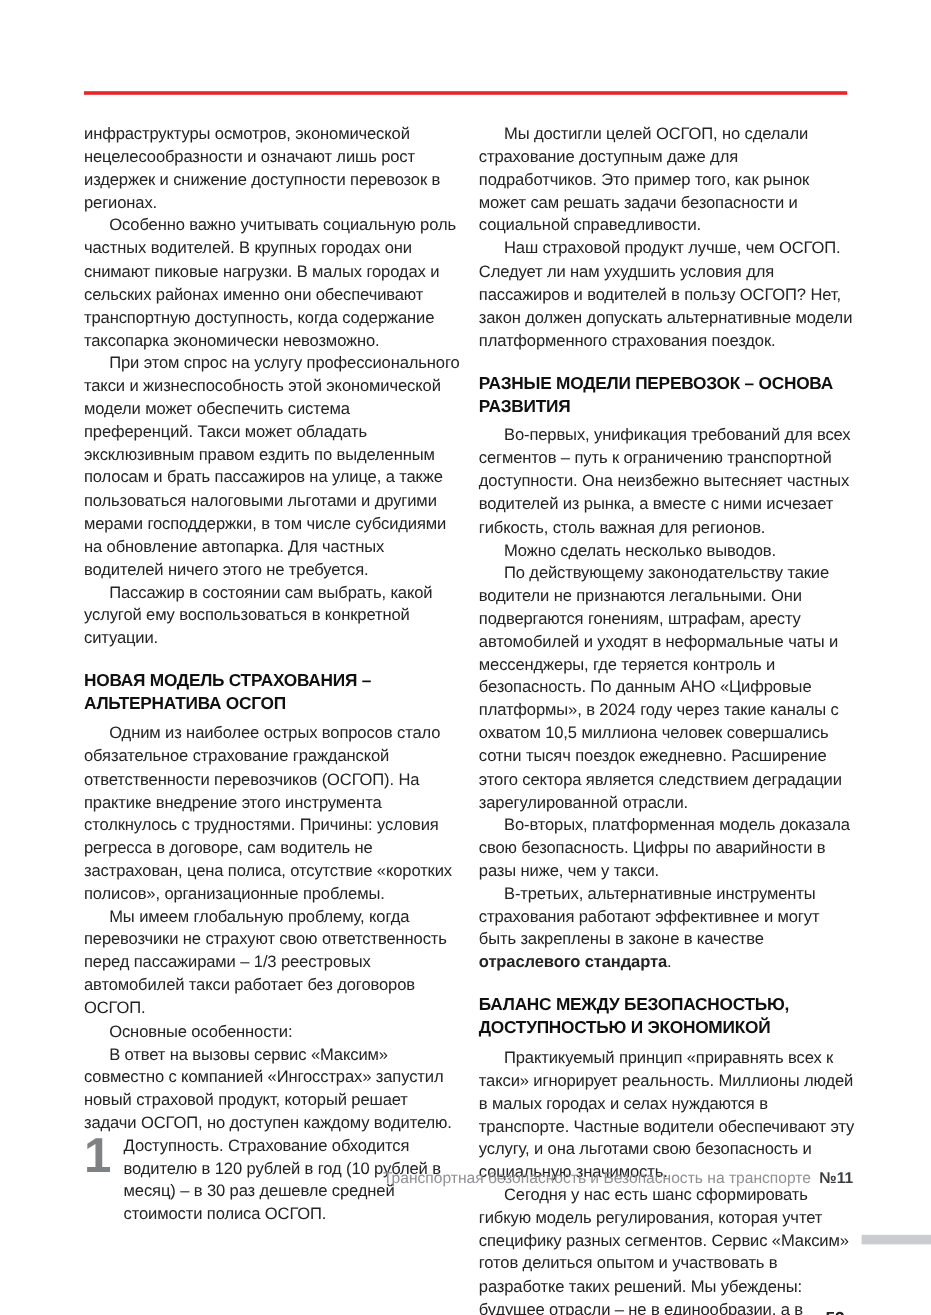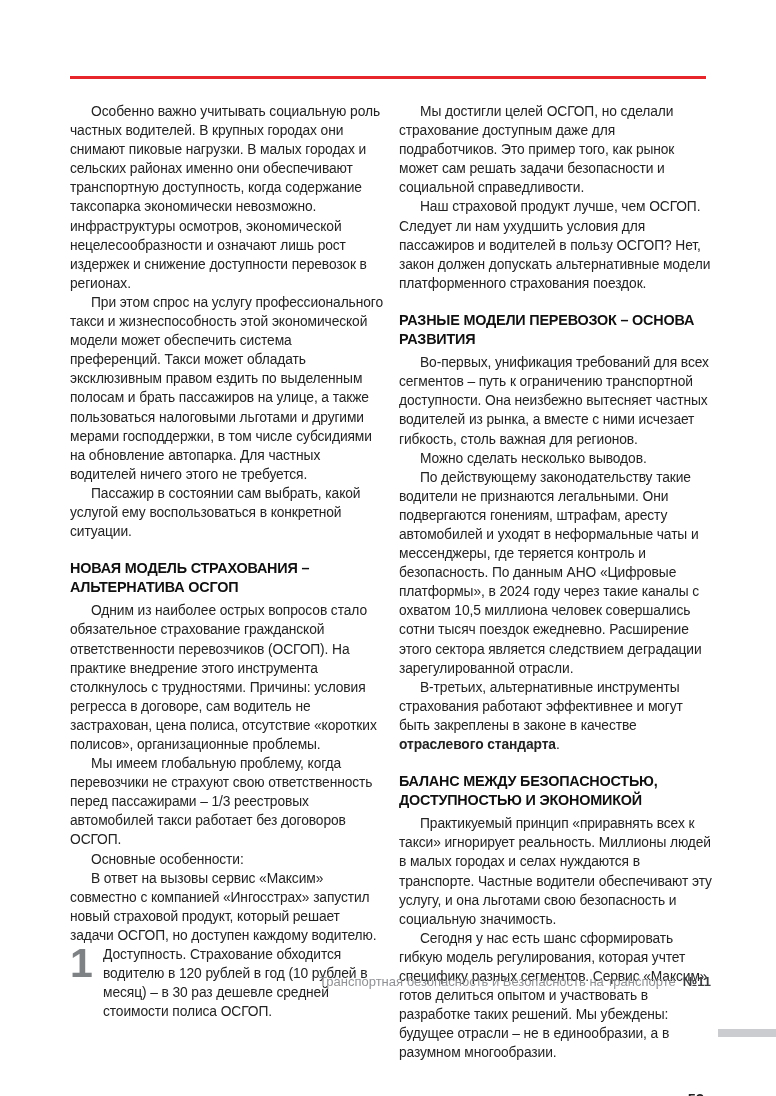--- a/index.html
+++ b/index.html
@@ -92,41 +92,42 @@
   }
 </style>
 </head>
 <body>
 
 <div class="page">
   <div class="top-rule" style="background: rgb(231, 38, 44);"></div>
 
   <main class="columns">
     <section class="col" id="col-left">
+        <p class="para no-indent">инфраструктуры осмотров, экономической нецелесообразности и означают лишь рост издержек и снижение доступности перевозок в регионах.</p>
         <p class="para">Особенно важно учитывать социальную роль частных водителей. В крупных городах они снимают пиковые нагрузки. В малых городах и сельских районах именно они обеспечивают транспортную доступность, когда содержание таксопарка экономически невозможно.</p>
-        <p class="para no-indent">инфраструктуры осмотров, экономической нецелесообразности и означают лишь рост издержек и снижение доступности перевозок в регионах.</p>
         <p class="para">При этом спрос на услугу профессионального такси и жизнеспособность этой экономической модели может обеспечить система преференций. Такси может обладать эксклюзивным правом ездить по выделенным полосам и брать пассажиров на улице, а также пользоваться налоговыми льготами и другими мерами господдержки, в том числе субсидиями на обновление автопарка. Для частных водителей ничего этого не требуется.</p>
         <p class="para">Пассажир в состоянии сам выбрать, какой услугой ему воспользоваться в конкретной ситуации.</p>
         <h2 class="sec-heading">НОВАЯ МОДЕЛЬ СТРАХОВАНИЯ – АЛЬТЕРНАТИВА ОСГОП</h2>
         <p class="para">Одним из наиболее острых вопросов стало обязательное страхование гражданской ответственности перевозчиков (ОСГОП). На практике внедрение этого инструмента столкнулось с трудностями. Причины: условия регресса в договоре, сам водитель не застрахован, цена полиса, отсутствие «коротких полисов», организационные проблемы.</p>
         <p class="para">Мы имеем глобальную проблему, когда перевозчики не страхуют свою ответственность перед пассажирами – 1/3 реестровых автомобилей такси работает без договоров ОСГОП.</p>
         <p class="para">Основные особенности:</p>
         <p class="para">В ответ на вызовы сервис «Максим» совместно с компанией «Ингосстрах» запустил новый страховой продукт, который решает задачи ОСГОП, но доступен каждому водителю.</p>
         <div class="num-item">
           <span class="num" style="color: rgb(127, 130, 133);">1</span>
           <span class="num-text">Доступность. Страхование обходится водителю в 120 рублей в год (10 рублей в месяц) – в 30 раз дешевле средней стоимости полиса ОСГОП.</span>
         </div>
       </section>
     <section class="col" id="col-right">
         <p class="para">Мы достигли целей ОСГОП, но сделали страхование доступным даже для подработчиков. Это пример того, как рынок может сам решать задачи безопасности и социальной справедливости.</p>
         <p class="para">Наш страховой продукт лучше, чем ОСГОП. Следует ли нам ухудшить условия для пассажиров и водителей в пользу ОСГОП? Нет, закон должен допускать альтернативные модели платформенного страхования поездок.</p>
         <h2 class="sec-heading">РАЗНЫЕ МОДЕЛИ ПЕРЕВОЗОК – ОСНОВА РАЗВИТИЯ</h2>
         <p class="para">Во-первых, унификация требований для всех сегментов – путь к ограничению транспортной доступности. Она неизбежно вытесняет частных водителей из рынка, а вместе с ними исчезает гибкость, столь важная для регионов.</p>
         <p class="para">Можно сделать несколько выводов.</p>
         <p class="para">По действующему законодательству такие водители не признаются легальными. Они подвергаются гонениям, штрафам, аресту автомобилей и уходят в неформальные чаты и мессенджеры, где теряется контроль и безопасность. По данным АНО «Цифровые платформы», в 2024 году через такие каналы с охватом 10,5 миллиона человек совершались сотни тысяч поездок ежедневно. Расширение этого сектора является следствием деградации зарегулированной отрасли.</p>
+        <p class="para">Во-вторых, платформенная модель доказала свою безопасность. Цифры по аварийности в разы ниже, чем у такси.</p>
         <p class="para"><span>В-третьих, альтернативные инструменты страхования работают эффективнее и могут быть закреплены в законе в качестве </span><b>отраслевого стандарта</b><span>.</span></p>
         <h2 class="sec-heading">БАЛАНС МЕЖДУ БЕЗОПАСНОСТЬЮ, ДОСТУПНОСТЬЮ И ЭКОНОМИКОЙ</h2>
         <p class="para">Практикуемый принцип «приравнять всех к такси» игнорирует реальность. Миллионы людей в малых городах и селах нуждаются в транспорте. Частные водители обеспечивают эту услугу, и она льготами свою безопасность и социальную значимость.</p>
         <p class="para">Сегодня у нас есть шанс сформировать гибкую модель регулирования, которая учтет специфику разных сегментов. Сервис «Максим» готов делиться опытом и участвовать в разработке таких решений. Мы убеждены: будущее отрасли – не в единообразии, а в разумном многообразии.</p>
       </section>
   </main>
 
   <div class="footer-title">
     <span>Транспортная безопасность и Безопасность на транспорте</span><span class="issue">№11</span>
   </div>

